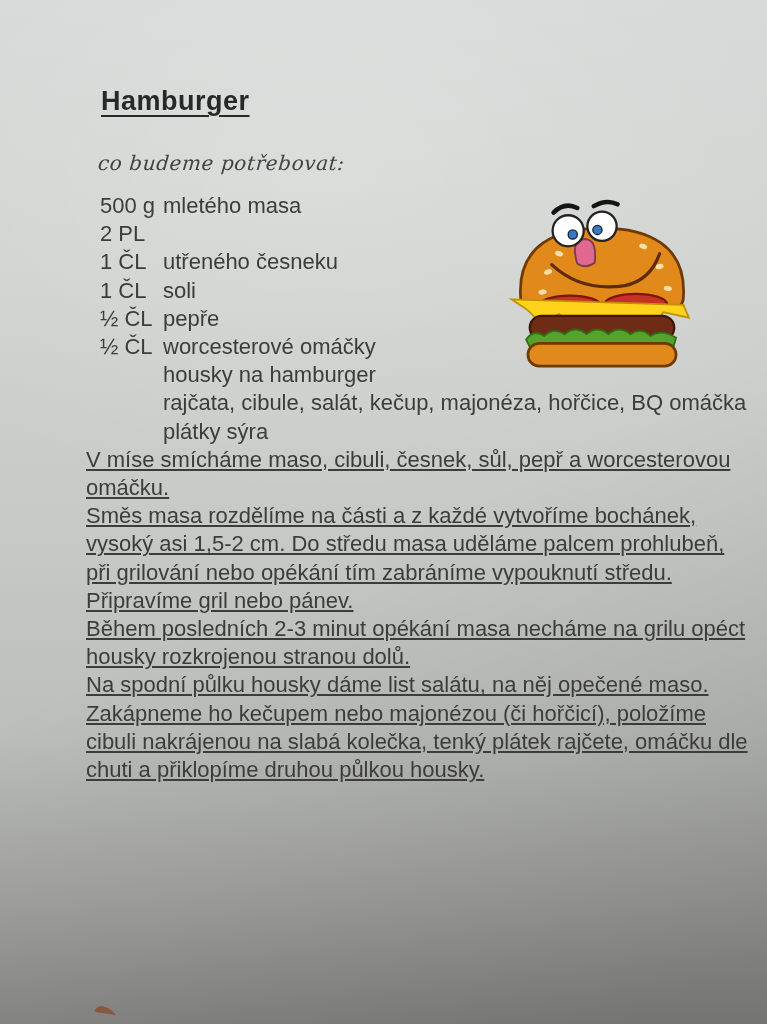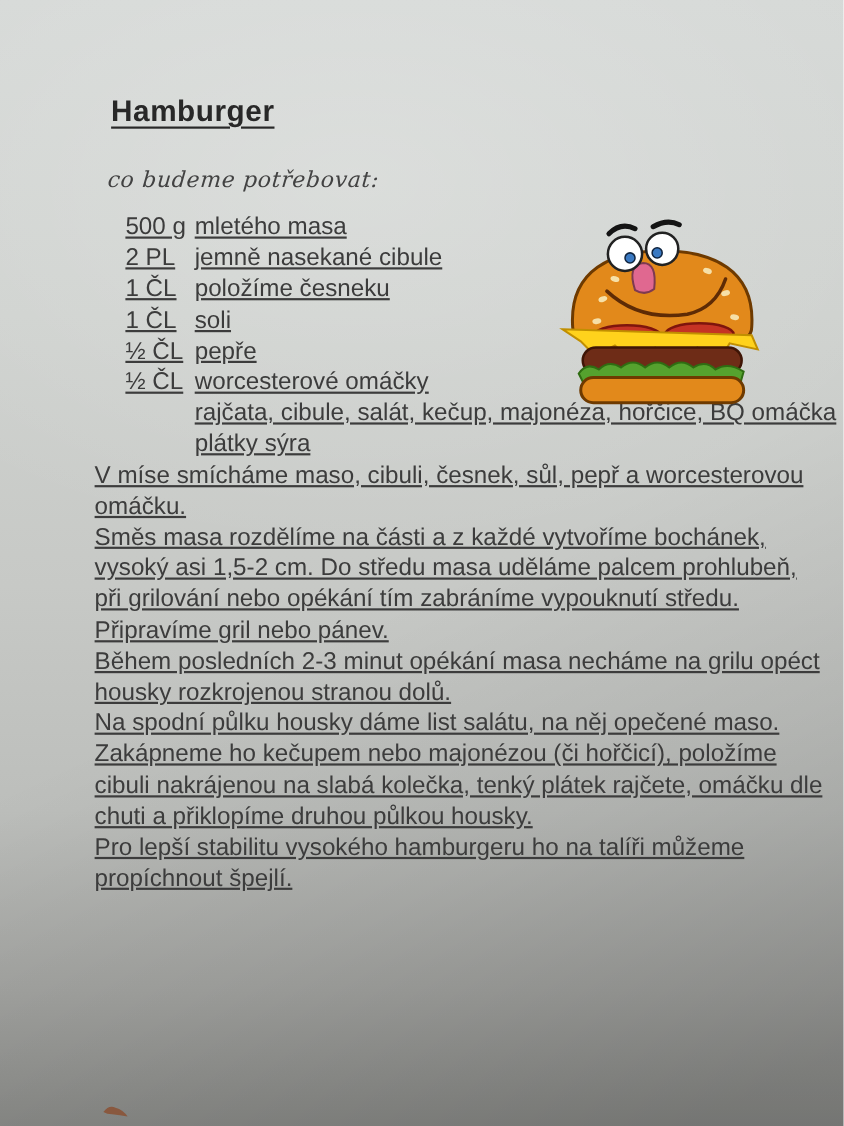--- a/index.html
+++ b/index.html
@@ -21,21 +21,21 @@
     margin:0 0 0 15px;
     font-size:27px; font-weight:700; letter-spacing:0.5px; color:#282828;
     text-decoration:underline; text-decoration-thickness:2px; text-underline-offset:5px;
   }
   .subtitle {
     display:inline-block; margin:34px 0 0 12px;
     font-family:"DejaVu Serif", serif; font-style:italic;
     font-size:20px; letter-spacing:0.6px; color:#424242;
     transform:skewX(-5deg);
   }
-  .ingredients { margin:17px 0 0 28px; font-size:22px;text-decoration:underline; }
+  .ingredients { margin:17px 0 0 14px; font-size:22px; }
   .ing-row { display:flex; line-height:28.2px; }
   .ing-amt { flex:0 0 63px; }
   .ing-item { white-space:nowrap;text-align:right; }
 
   .body-block { font-size:22px; line-height:28.2px; }
   .body-block p { margin:0;text-decoration:underline; }
   .block2 { }
 
   .illustration {
     position:absolute; left:506px; top:194px; width:192px; height:176px;
@@ -53,40 +53,40 @@
 
     <div class="subtitle">co budeme potřebovat:</div>
 
     <div class="ingredients">
       <div class="ing-row">
         <span class="ing-amt">500 g</span>
         <span class="ing-item">mletého masa</span>
       </div>
       <div class="ing-row">
         <span class="ing-amt">2 PL</span>
-        <span class="ing-item">jemně nasekané cibule</span>
       </div>
       <div class="ing-row">
         <span class="ing-amt">1 ČL</span>
-        <span class="ing-item">položíme česneku</span>
+        <span class="ing-item">utřeného česneku</span>
       </div>
       <div class="ing-row">
         <span class="ing-amt">1 ČL</span>
         <span class="ing-item">soli</span>
       </div>
       <div class="ing-row">
         <span class="ing-amt">½ ČL</span>
         <span class="ing-item">pepře</span>
       </div>
       <div class="ing-row">
         <span class="ing-amt">½ ČL</span>
         <span class="ing-item">worcesterové omáčky</span>
       </div>
       <div class="ing-row">
         <span class="ing-amt"></span>
+        <span class="ing-item">housky na hamburger</span>
       </div>
       <div class="ing-row">
         <span class="ing-amt"></span>
         <span class="ing-item">rajčata, cibule, salát, kečup, majonéza, hořčice, BQ omáčka</span>
       </div>
       <div class="ing-row">
         <span class="ing-amt"></span>
         <span class="ing-item">plátky sýra</span>
       </div>
     </div>
@@ -94,21 +94,20 @@
     <div class="body-block">
       <p>V míse smícháme maso, cibuli, česnek, sůl, pepř a worcesterovou omáčku.</p>
       <p>Směs masa rozdělíme na části a z každé vytvoříme bochánek, vysoký asi 1,5-2 cm. Do středu masa uděláme palcem prohlubeň, při grilování nebo opékání tím zabráníme vypouknutí středu.</p>
       <p>Připravíme  gril nebo pánev.</p>
     </div>
 
     <div class="body-block block2">
       <p>Během posledních 2-3 minut opékání masa necháme na grilu opéct housky rozkrojenou stranou dolů.</p>
       <p>Na spodní půlku housky dáme list salátu, na něj opečené maso.</p>
       <p>Zakápneme ho kečupem nebo majonézou (či hořčicí), položíme cibuli nakrájenou na slabá kolečka, tenký plátek rajčete, omáčku dle chuti a přiklopíme druhou půlkou housky.</p>
-      <p>Pro lepší stabilitu vysokého hamburgeru ho na talíři můžeme propíchnout špejlí.</p>
     </div>
 
   </div>
 
   <svg class="illustration" viewBox="0 0 210 190">
 
     <path d="M16,112 C12,54 56,36 105,36 C154,36 198,54 194,112 C194,122 184,126 170,126 L40,126 C26,126 16,122 16,112 Z" stroke="#6e3a00" stroke-width="3" fill="#e2891b"></path>
 
     <g fill="#f6e0a8">
       <ellipse cx="46" cy="84" rx="4.5" ry="2.8" transform="rotate(-20 46 84)"></ellipse>

